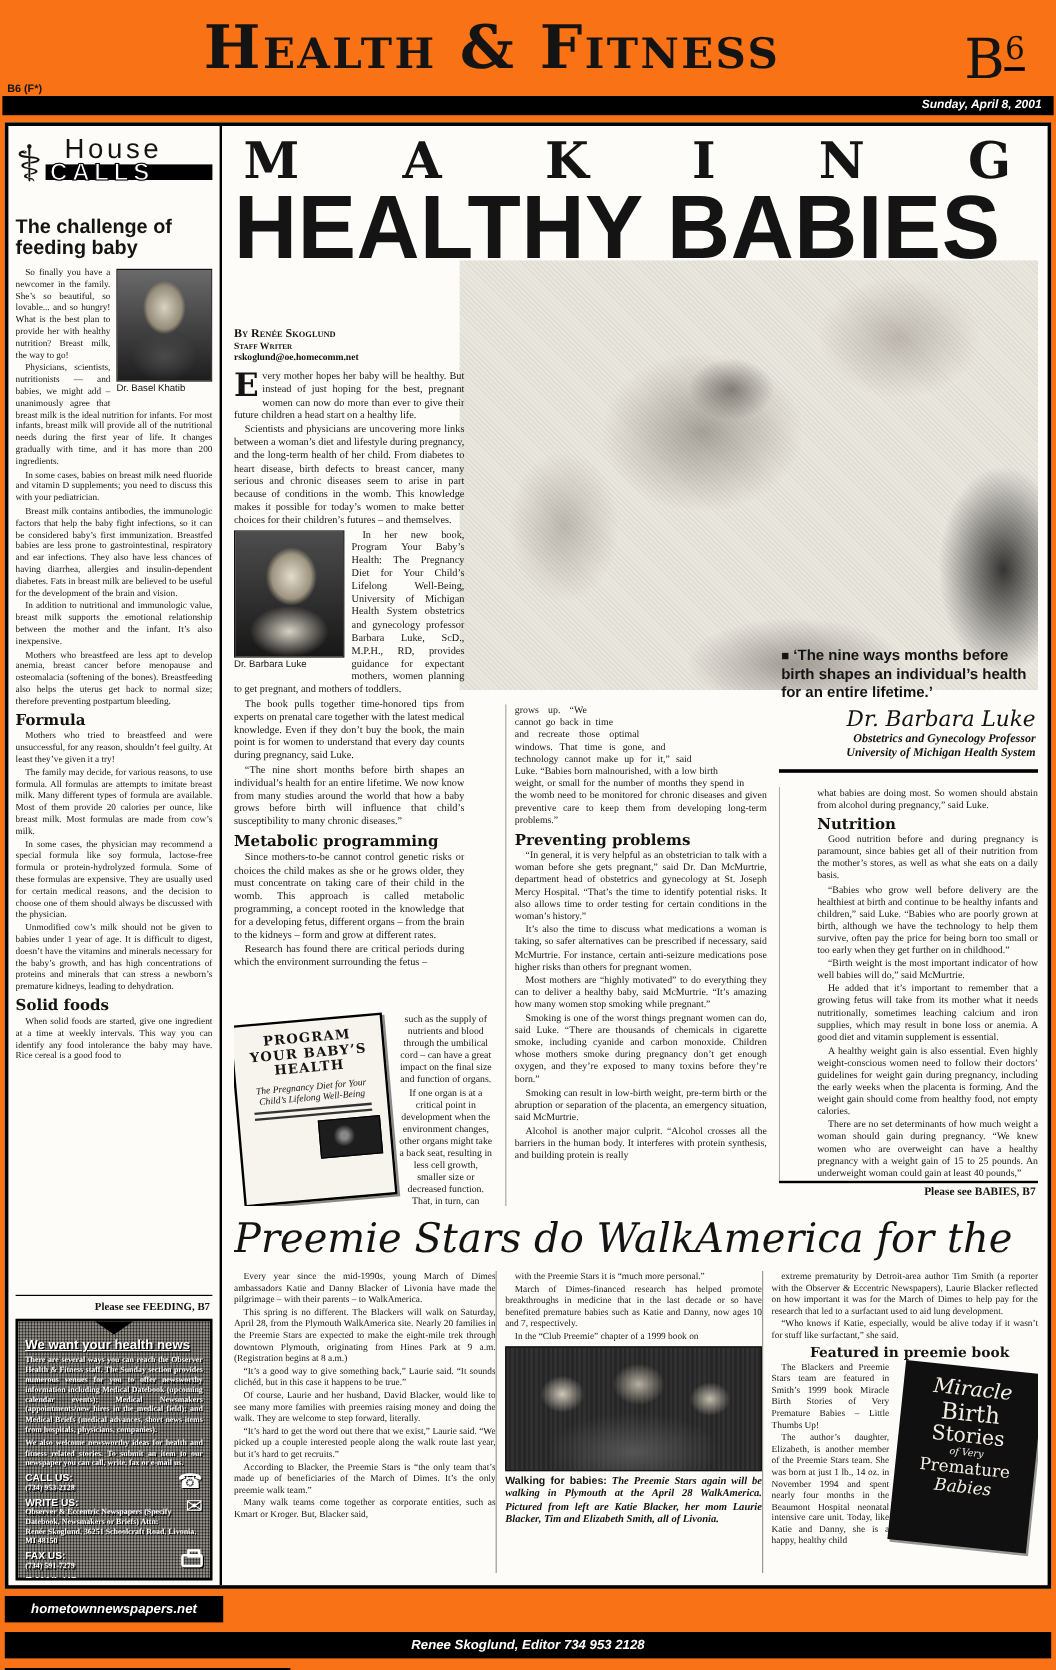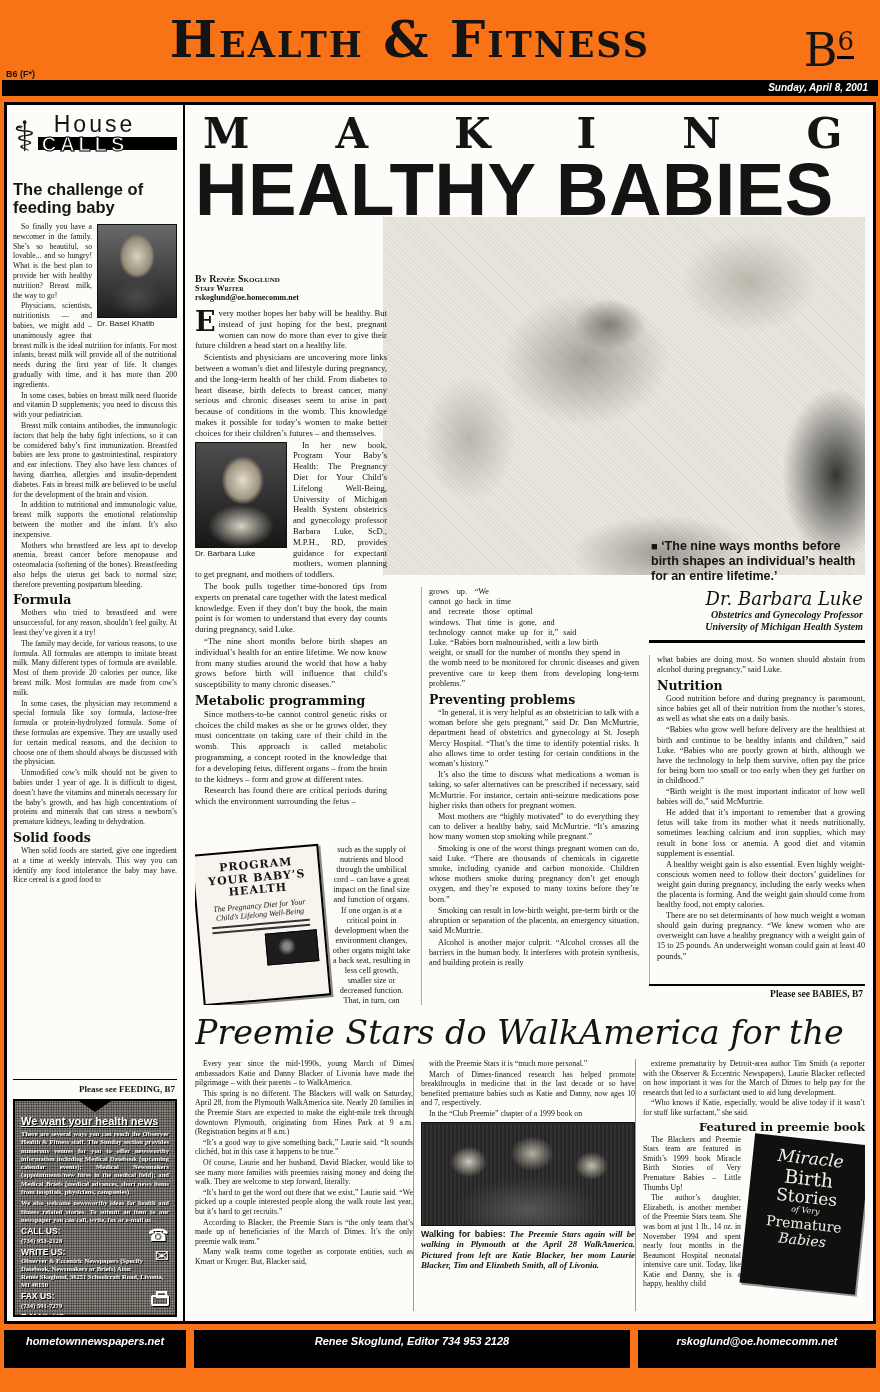--- a/index.html
+++ b/index.html
@@ -125,21 +125,21 @@
   .opening { text-indent:0 !important; }
   .wedge { float:right; width:150px; height:70px; shape-outside:polygon(0 0,100% 0,100% 100%); }
   .col3 { flex:1; margin-top:312px; z-index:1; display:flex; flex-direction:column; overflow:hidden; }
   .pullquote { border-bottom:3px solid #000; padding:0 2px 7px; }
   .pq-text { font-family:"Liberation Sans",sans-serif; font-weight:bold; font-size:12.5px; line-height:15px; }
   .pq-sq { font-size:11px; }
   .pq-name { font-family:"DejaVu Serif",serif; font-style:italic; font-size:18px; line-height:20px; text-align:right; margin-top:5px; }
   .pq-role { font-style:italic; font-weight:bold; font-size:10px; line-height:12px; text-align:right; }
   .c3text { flex:1; overflow:hidden; border-left:1px solid #aaa; padding-left:7px; margin-top:12px;
     font-size:8.2px; line-height:10.1px; text-align:justify; }
-  .c3text p { margin-bottom:1px; text-indent:9px; }
+  .c3text p { margin-bottom:1px; text-indent:9px;margin-left:24px; }
   .cont { text-indent:0 !important; }
   .jump3 { text-align:right; font-weight:bold; font-size:9.5px; border-top:2px solid #000; padding:3px 2px 6px; }
   
   .preemie-head { font-family:"DejaVu Serif",serif; font-style:italic; font-size:34px; line-height:50px;
     white-space:nowrap; overflow:hidden; transform:scaleX(0.98); transform-origin:left; margin-top:2px; }
   .pcols { display:flex; gap:0; height:252px; overflow:hidden; margin-top:2px; }
   .pcol { font-size:7.8px; line-height:9.6px; text-align:justify; overflow:hidden; }
   .pcol p { margin-bottom:1px; text-indent:8px; }
   .pcol1 { width:218px; }
   .pcol2 { width:222px; border-left:1px solid #999; padding-left:7px; display:flex; flex-direction:column; }
@@ -149,32 +149,32 @@
       radial-gradient(ellipse 26px 22px at 22% 38%, #cfc8b8, rgba(0,0,0,0) 70%),
       radial-gradient(ellipse 30px 24px at 52% 30%, #b7b0a0, rgba(0,0,0,0) 72%),
       radial-gradient(ellipse 24px 20px at 80% 42%, #c4bdae, rgba(0,0,0,0) 70%),
       radial-gradient(ellipse 90px 40px at 50% 85%, #555, rgba(0,0,0,0) 80%),
       repeating-linear-gradient(90deg, rgba(255,255,255,0.05) 0 2px, rgba(0,0,0,0) 2px 4px),
       #262626;
   }
   .walk-caption { font-size:8.8px; line-height:10.6px; }
   .wc-lead { font-family:"Liberation Sans",sans-serif; font-weight:bold; }
   .wc-rest { font-style:italic; font-weight:bold; }
-  .feat-head { font-family:"DejaVu Serif",serif; font-weight:bold; font-size:11.5px; line-height:13px; margin:3px 0 2px; text-align:right; }
+  .feat-head { font-family:"DejaVu Serif",serif; font-weight:bold; font-size:11.5px; line-height:13px; margin:3px 0 2px; text-align:center; }
   .book2 { float:right; width:116px; height:150px; background:#101010; color:#f3efe4;
     transform:rotate(6deg); margin:4px 2px 4px 6px; text-align:center; padding-top:10px;
     font-family:"DejaVu Serif",serif; box-shadow:2px 2px 0 rgba(0,0,0,0.4); overflow:hidden; }
   .b2-l0 { font-size:17px; font-style:italic; line-height:19px; }
   .b2-l1 { font-size:19px; line-height:20px; }
   .b2-l2 { font-size:17px; line-height:18px; }
   .b2-l3 { font-size:8px; font-style:italic; line-height:10px; }
   .b2-l4 { font-size:14px; line-height:16px; }
   .b2-l5 { font-size:14px; line-height:16px; font-style:italic; }
   
-  .footer { display:flex; gap:8px; margin:6px 4px 0; height:38px; }
+  .footer { display:flex; gap:8px; margin:6px 4px 0; height:38px;flex-direction:column; }
   .fbar { background:#000; color:#fff; font-family:"Liberation Sans",sans-serif; font-style:italic; font-weight:bold;
     font-size:11px; line-height:22px; text-align:center; }
   .f-left { width:182px; }
   .f-mid { flex:1; }
   .f-right { width:238px; }
 </style>
 </head>
 <body>
 
 <div class="page">

